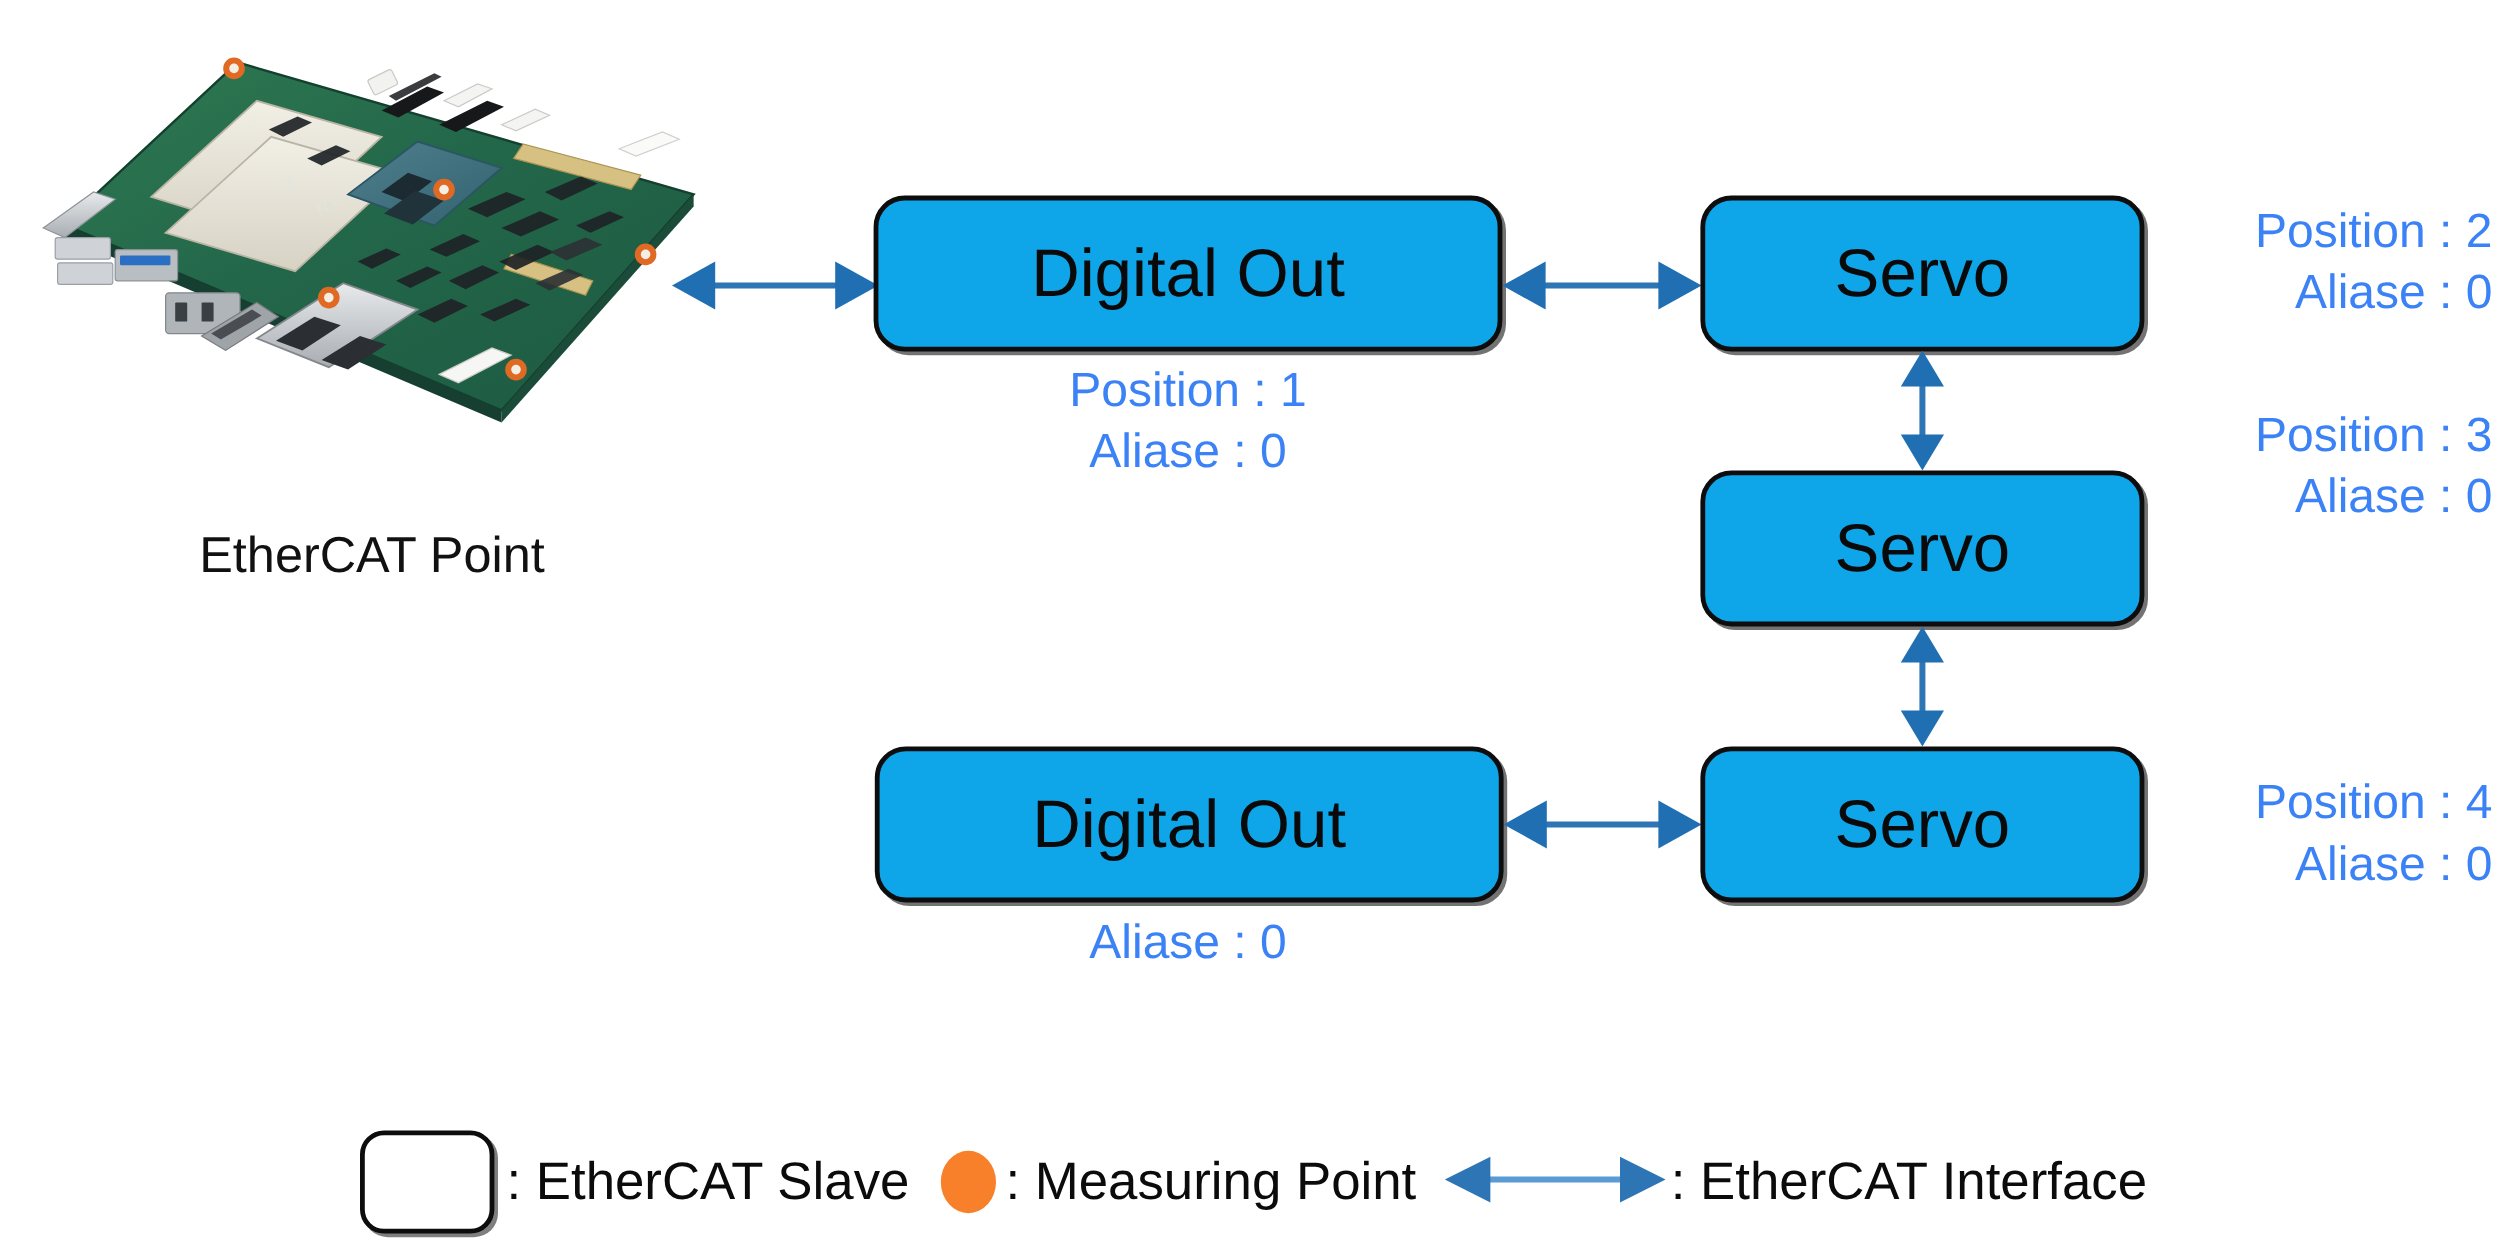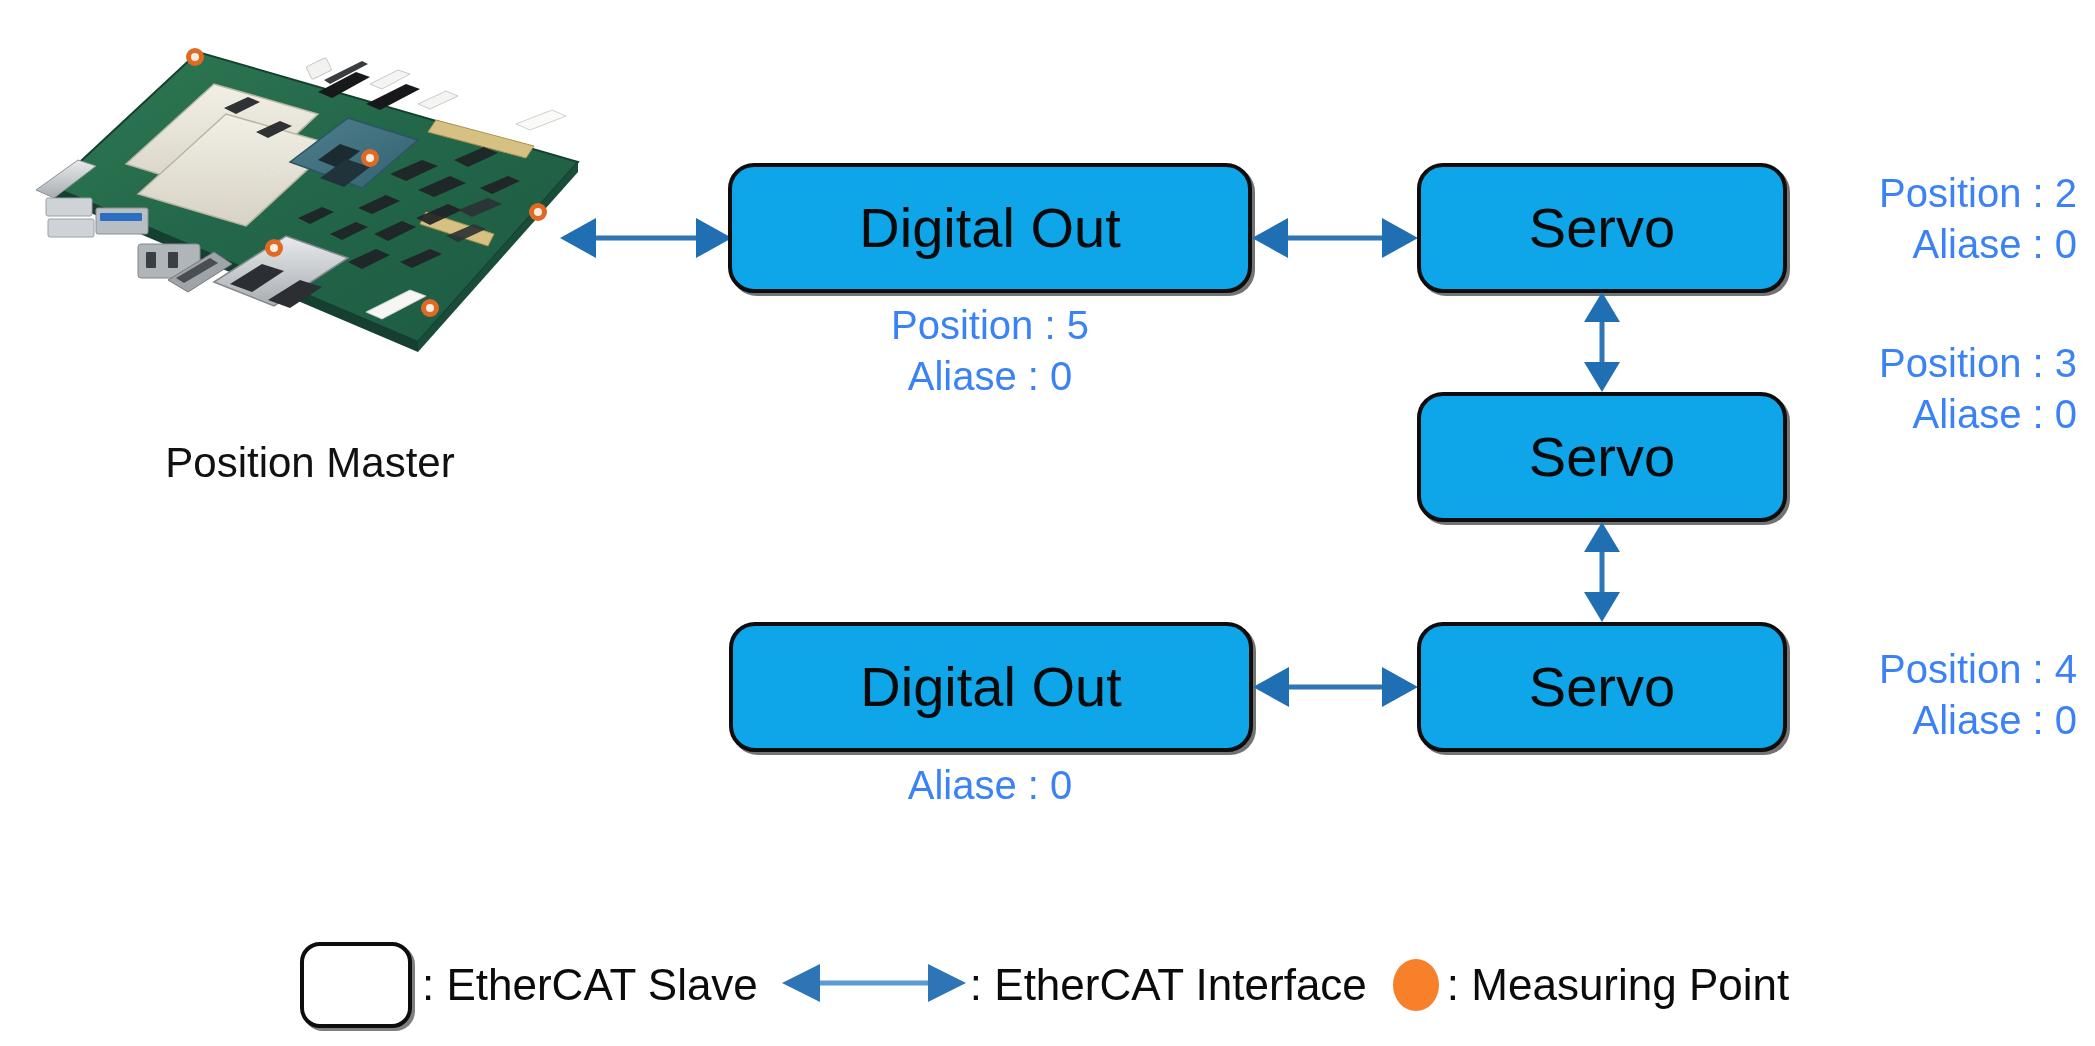--- a/index.html
+++ b/index.html
@@ -232,35 +232,35 @@
           <circle cx="412" cy="296" r="4" fill="#f4efe4"></circle>
       </g>
 
       <g fill="#dfe7e0" opacity="0.85" font-family="DejaVu Sans" font-size="11">
         <text x="248" y="168" transform="rotate(-27 248 168)">FCC</text>
         <text x="216" y="150" transform="rotate(-27 216 150)">C€</text>
       </g>
     </svg>
   </div>
 
-  <div class="abs" id="master-caption">Position Master</div>
+  <div class="abs" id="master-caption">EtherCAT Point</div>
 
   <div class="abs" style="left:560px; top:208px;">
     <svg class="arrow-h" width="172" height="60" viewBox="0 0 172 60" xmlns="http://www.w3.org/2000/svg">
       <line x1="28" y1="30" x2="144" y2="30" stroke="#2E75B6" stroke-width="5"></line>
       <polygon points="0,30 36,10 36,50" fill="#1F6FB2"></polygon>
       <polygon points="172,30 136,10 136,50" fill="#1F6FB2"></polygon>
     </svg>
   </div>
 
   <div class="abs node-box" style="left:728px; top:163px; width:524px; height:130px;">
     <span class="node-label">Digital Out</span>
   </div>
   <div class="abs info-block center" style="left:730px; top:300px; width:520px;">
-    <div>Position : 5</div>
+    <div>Position : 1</div>
     <div>Aliase : 0</div>
   </div>
 
   <div class="abs" style="left:1252px; top:208px;">
     <svg class="arrow-h" width="166" height="60" viewBox="0 0 166 60" xmlns="http://www.w3.org/2000/svg">
       <line x1="28" y1="30" x2="138" y2="30" stroke="#2E75B6" stroke-width="5"></line>
       <polygon points="0,30 36,10 36,50" fill="#1F6FB2"></polygon>
       <polygon points="166,30 130,10 130,50" fill="#1F6FB2"></polygon>
     </svg>
   </div>
@@ -318,33 +318,33 @@
   <div class="abs info-block right" style="left:1787px; top:644px; width:290px;">
     <div>Position : 4</div>
     <div>Aliase : 0</div>
   </div>
 
   <div class="abs" id="legend">
 
     <div class="legend-item">
       <span class="legend-swatch-box"></span>
       <span class="legend-text">: EtherCAT Slave</span>
+    </div>
+
+    <div class="legend-item">
+      <span class="legend-dot"></span>
+      <span class="legend-text">: Measuring Point</span>
     </div>
 
     <div class="legend-item">
       <span class="legend-arrow">
         <svg width="184" height="56" viewBox="0 0 184 56" xmlns="http://www.w3.org/2000/svg">
           <line x1="30" y1="28" x2="154" y2="28" stroke="#5B9BD5" stroke-width="5"></line>
           <polygon points="0,28 38,9 38,47" fill="#2E75B6"></polygon>
           <polygon points="184,28 146,9 146,47" fill="#2E75B6"></polygon>
         </svg>
       </span>
       <span class="legend-text">: EtherCAT Interface</span>
     </div>
 
-    <div class="legend-item">
-      <span class="legend-dot"></span>
-      <span class="legend-text">: Measuring Point</span>
-    </div>
-
   </div>
 
 </div>
 
 </body></html>

